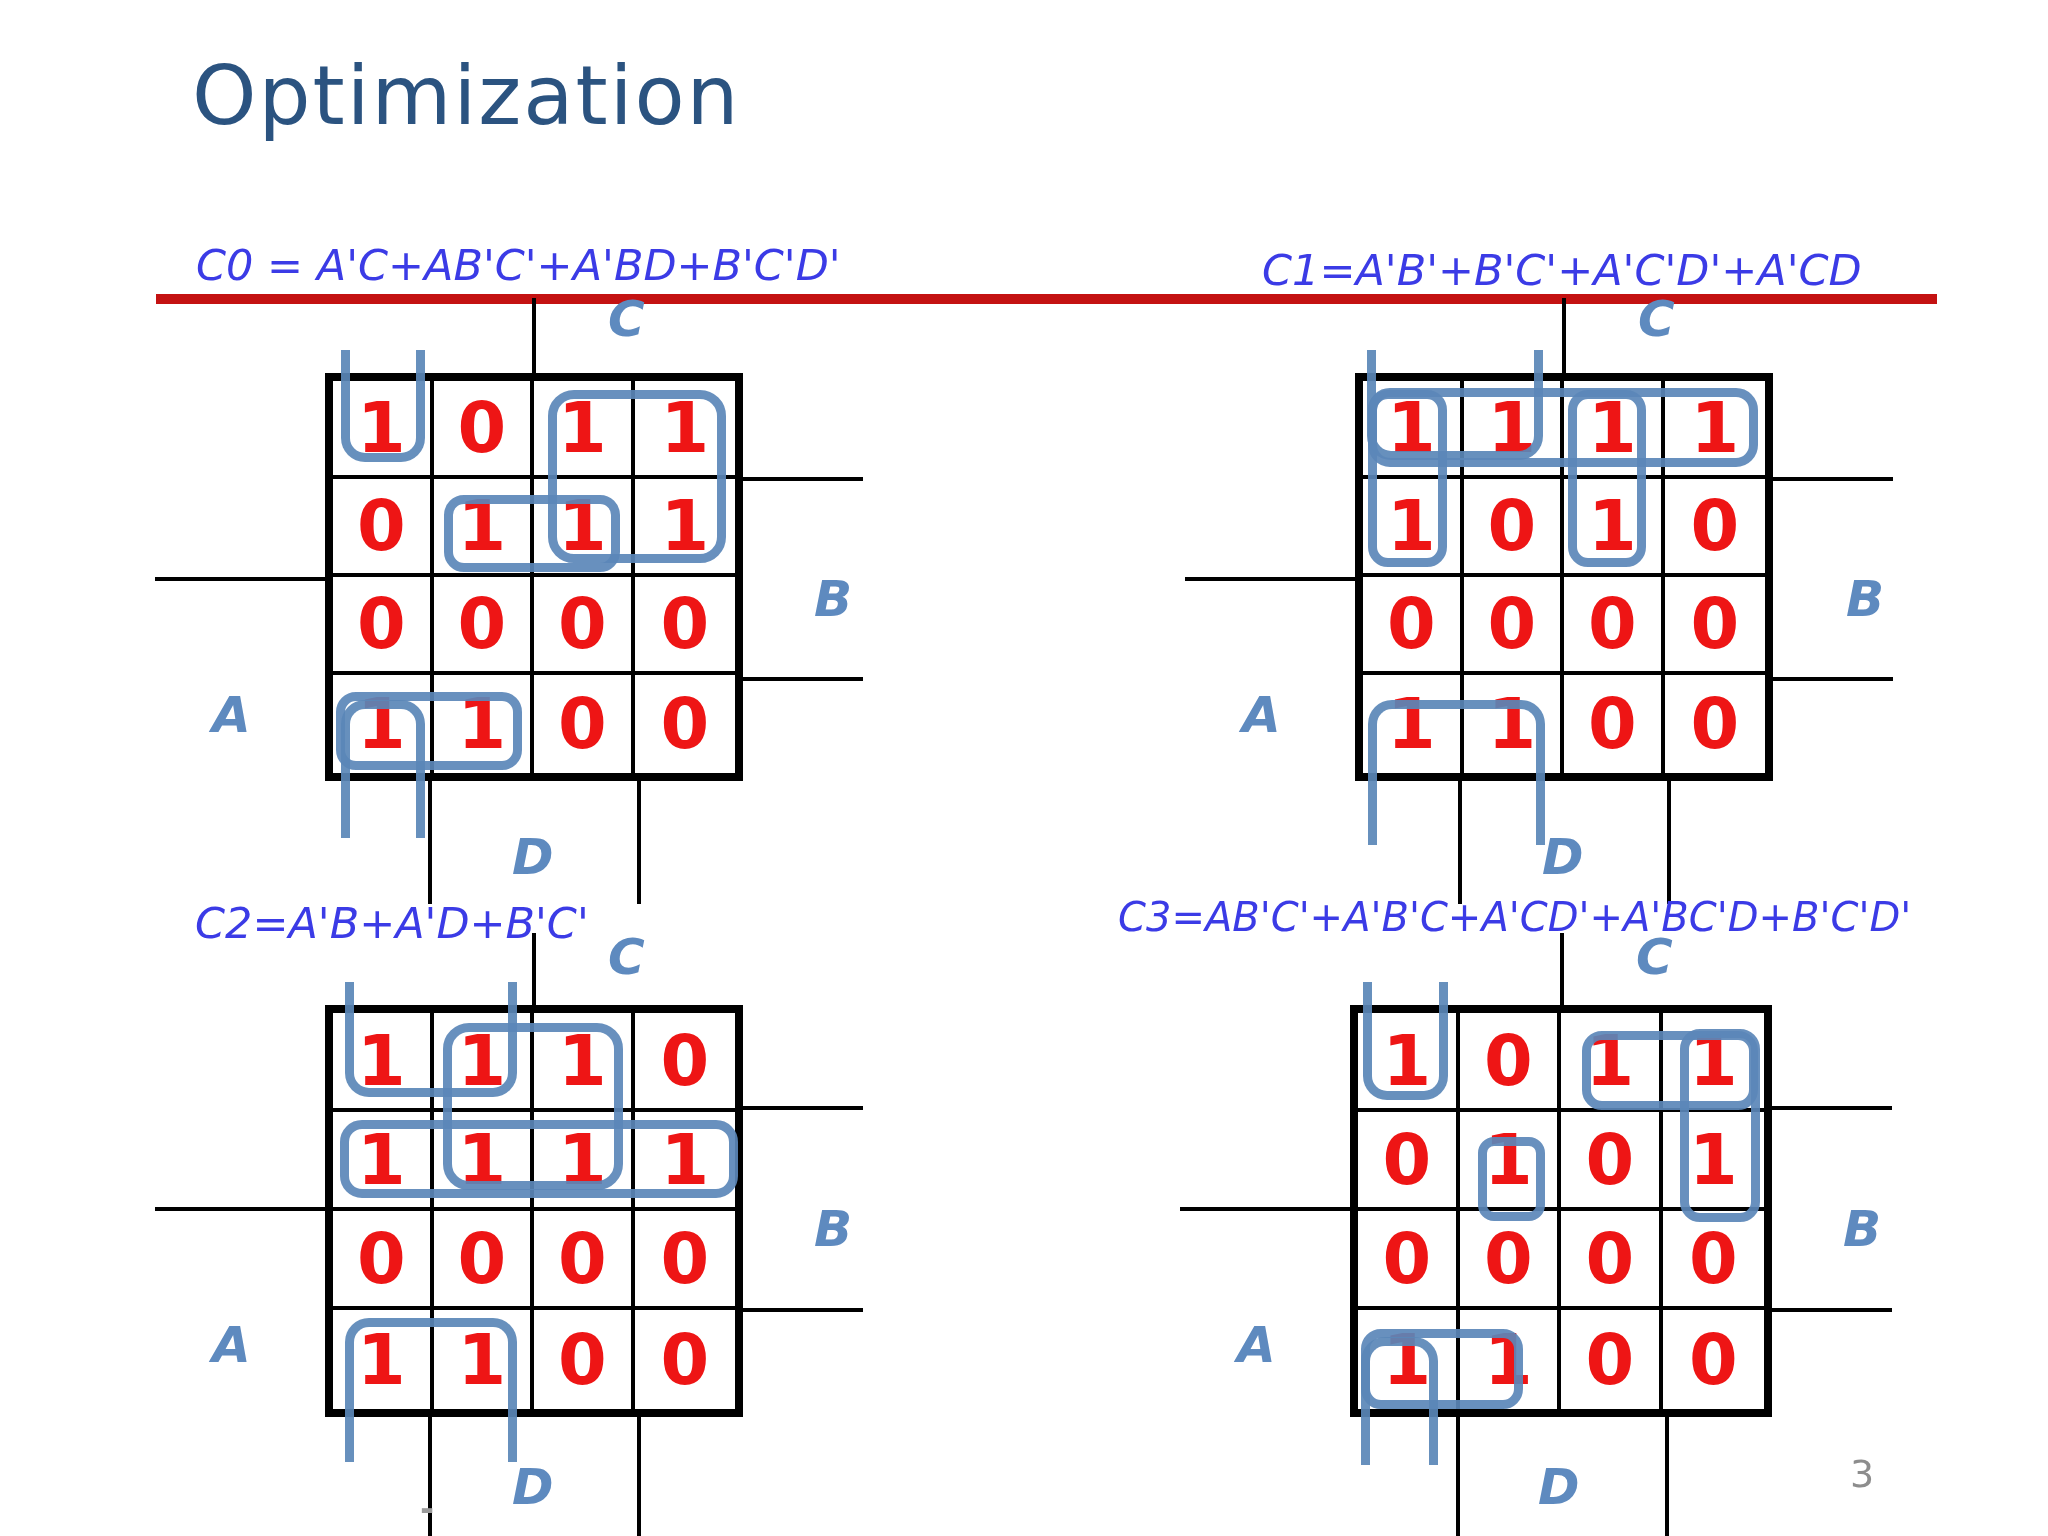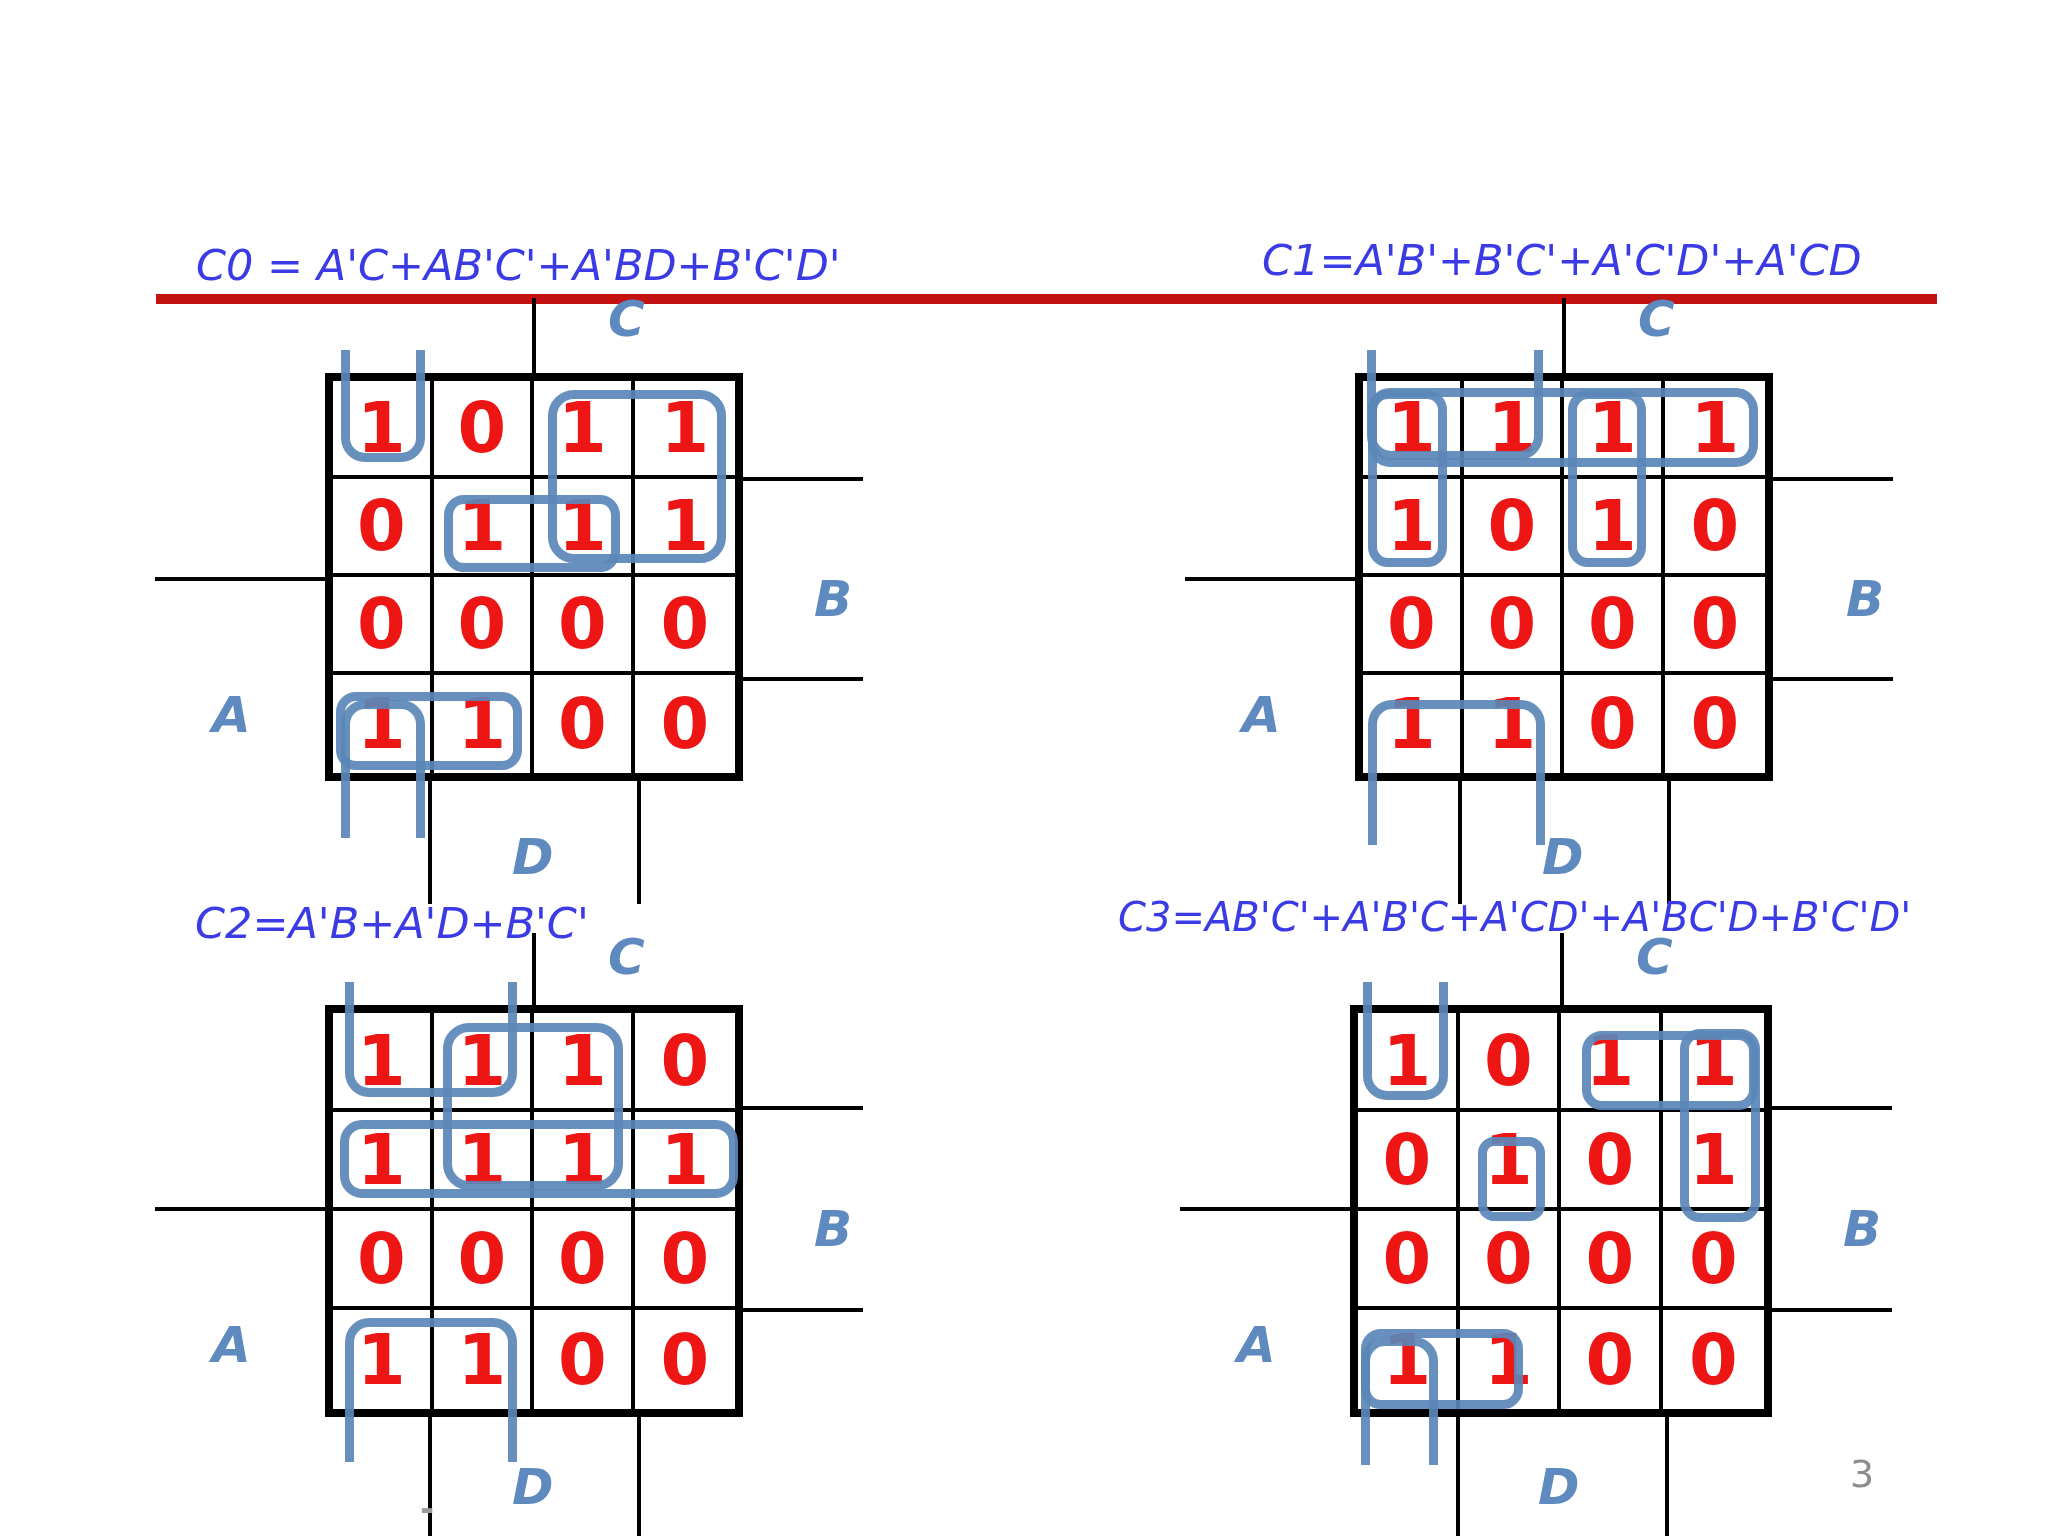--- a/index.html
+++ b/index.html
@@ -24,20 +24,21 @@
   .tube-top{border-top:none;border-radius:0 0 24px 24px;}
   .tube-bottom{border-bottom:none;border-radius:24px 24px 0 0;}
   .page-number{position:absolute;left:1850px;top:1452px;font-size:38px;color:#8d8d8d;}
   .footer-dash{position:absolute;left:420px;top:1488px;font-size:34px;font-weight:700;color:#9a9a9a;}
 </style>
 </head>
 <body>
 
 <div id="page">
 
+  <div class="slide-title">Optimization</div>
   <div class="title-rule"></div>
 
   <div>
     <div class="formula" style="left:160px;top:240px;margin-left:36px;">C0 = A'C+AB'C'+A'BD+B'C'D'</div>
     <div class="vline" style="left:532px;top:298px;height:77px;"></div>
     <div class="axis-label" style="left:608px;top:290px;">C</div>
     <div class="hline" style="left:741px;top:477px;width:122px;"></div>
     <div class="hline" style="left:741px;top:677px;width:122px;"></div>
     <div class="axis-label" style="left:814px;top:570px;">B</div>
     <div class="hline" style="left:155px;top:577px;width:172px;"></div>
@@ -66,21 +67,21 @@
     </div>
 
     <div class="group tube-top" style="left:341px;top:350px;width:84px;height:112px;"></div>
     <div class="group" style="left:548px;top:390px;width:178px;height:173px;"></div>
     <div class="group" style="left:444px;top:495px;width:176px;height:77px;border-radius:20px;"></div>
     <div class="group" style="left:336px;top:692px;width:186px;height:78px;border-radius:20px;"></div>
     <div class="group tube-bottom" style="left:341px;top:700px;width:84px;height:138px;"></div>
   </div>
 
   <div>
-    <div class="formula" style="left:1262px;top:235px;">C1=A'B'+B'C'+A'C'D'+A'CD</div>
+    <div class="formula" style="left:1262px;top:245px;">C1=A'B'+B'C'+A'C'D'+A'CD</div>
     <div class="vline" style="left:1562px;top:298px;height:77px;"></div>
     <div class="axis-label" style="left:1638px;top:290px;">C</div>
     <div class="hline" style="left:1771px;top:477px;width:122px;"></div>
     <div class="hline" style="left:1771px;top:677px;width:122px;"></div>
     <div class="axis-label" style="left:1846px;top:570px;">B</div>
     <div class="hline" style="left:1185px;top:577px;width:172px;"></div>
     <div class="axis-label" style="left:1242px;top:686px;">A</div>
     <div class="vline" style="left:1458px;top:779px;height:125px;"></div>
     <div class="vline" style="left:1667px;top:779px;height:125px;"></div>
     <div class="axis-label" style="left:1542px;top:828px;">D</div>

